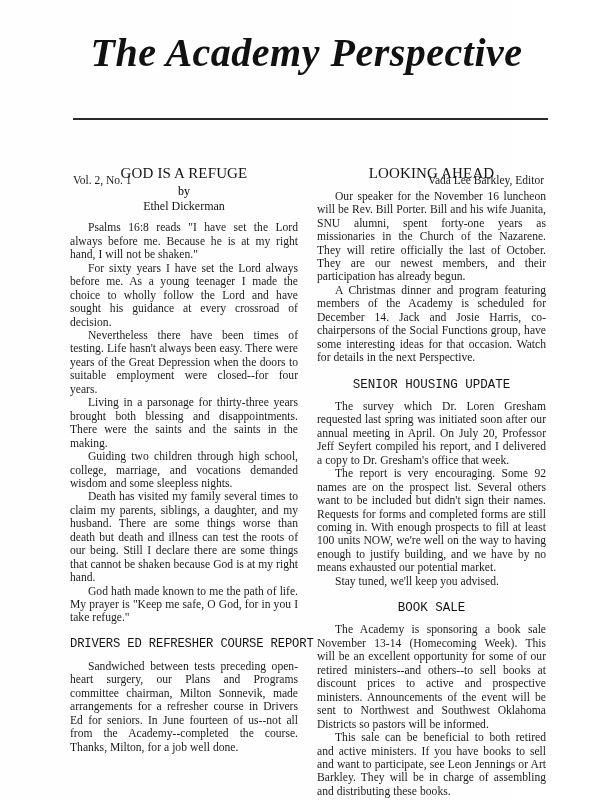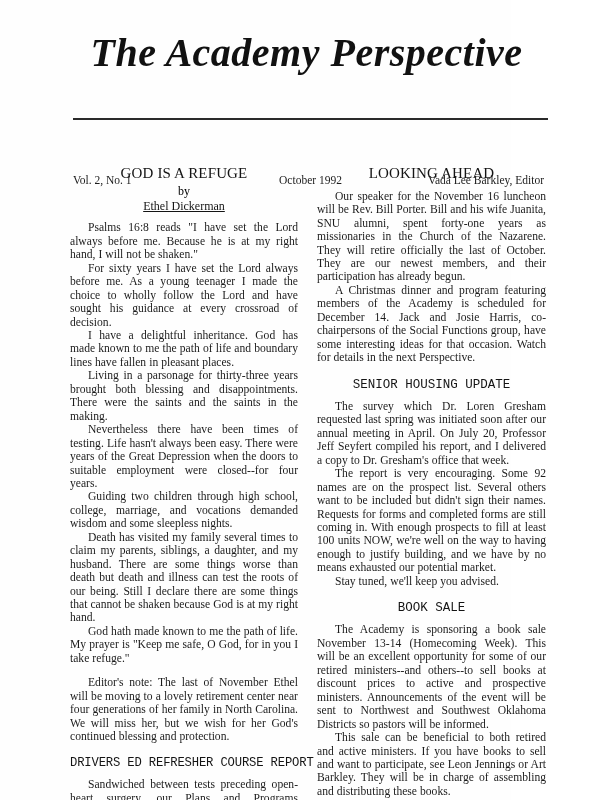--- a/index.html
+++ b/index.html
@@ -116,21 +116,20 @@
     color: #000000;
     line-height: 1.25;
     margin: 0;
   }
   .art-byline {
     text-align: center;
     font-size: 12px;
     color: #141414;
     line-height: 1.3;
     margin: 0 0 2px 0;
-    text-decoration: underline;
   }
 
   .section-head {
     text-align: center;
     font-size: 12.5px;
     color: #141414;
     line-height: 1.3;
     margin: 12px 0 3px 0;
     white-space: nowrap;
     font-family: Liberation Mono, monospace;
@@ -163,43 +162,40 @@
 <div class="page">
 
   <div class="masthead">
     <div class="masthead-title">The Academy Perspective</div>
   </div>
 
   <div class="masthead-rule"></div>
 
   <div class="issueline">
     <span class="issue-vol">Vol. 2, No. 1</span>
-    <span class="issue-date">October 1992</span>
     <span class="issue-editor">Vada Lee Barkley, Editor</span>
   </div>
 
   <div class="columns">
 
     <div class="col col-left">
 
       <div>
         <div class="art-head">GOD IS A REFUGE</div>
         <div class="art-sub">by</div>
         <div class="art-byline">Ethel Dickerman</div>
 
         <p class="body first">Psalms 16:8 reads "I have set the Lord always before me.  Because he is at my right hand, I will not be shaken."</p>
         <p class="body">For sixty years I have set the Lord always before me.   As a young teenager I made the choice to wholly follow the Lord and have sought his guidance at every crossroad of decision.</p>
-        <p class="body">I have a delightful inheritance.  God has made known to me the path of life and boundary lines have fallen in pleasant places.</p>
+        <p class="body">Nevertheless there have been times of testing. Life hasn't always been easy.  There were years of the Great Depression when the doors to suitable employment were closed--for four years.</p>
         <p class="body">Living in a parsonage for thirty-three years brought both blessing and disappointments.  There were the saints and the saints in the making.</p>
-        <p class="body">Nevertheless there have been times of testing. Life hasn't always been easy.  There were years of the Great Depression when the doors to suitable employment were closed--for four years.</p>
         <p class="body">Guiding two children through high school, college, marriage, and vocations demanded wisdom and some sleepless nights.</p>
         <p class="body">Death has visited my family several times to claim my parents, siblings, a daughter, and my husband. There are some things worse than death but death and illness can test the roots of our being.  Still I declare there are some things that cannot be shaken because God is at my right hand.</p>
         <p class="body">God hath made known to me the path of life. My prayer is "Keep me safe, O God, for in you I take refuge."</p>
 
-        <p class="body gap">Editor's note: The last of November Ethel will be moving to a lovely retirement center near four generations of her family in North Carolina.  We will miss her, but we wish for her God's continued blessing and protection.</p>
       </div>
 
       <div>
         <div class="section-head tight">DRIVERS ED REFRESHER COURSE REPORT</div>
         <p class="body first">Sandwiched between tests preceding open-heart surgery, our Plans and Programs committee chairman, Milton Sonnevik, made arrangements for a refresher course in Drivers Ed for seniors.  In June fourteen of us--not all from the Academy--completed the course.  Thanks, Milton, for a job well done.</p>
       </div>
 
     </div>
 
     <div class="col col-right">

